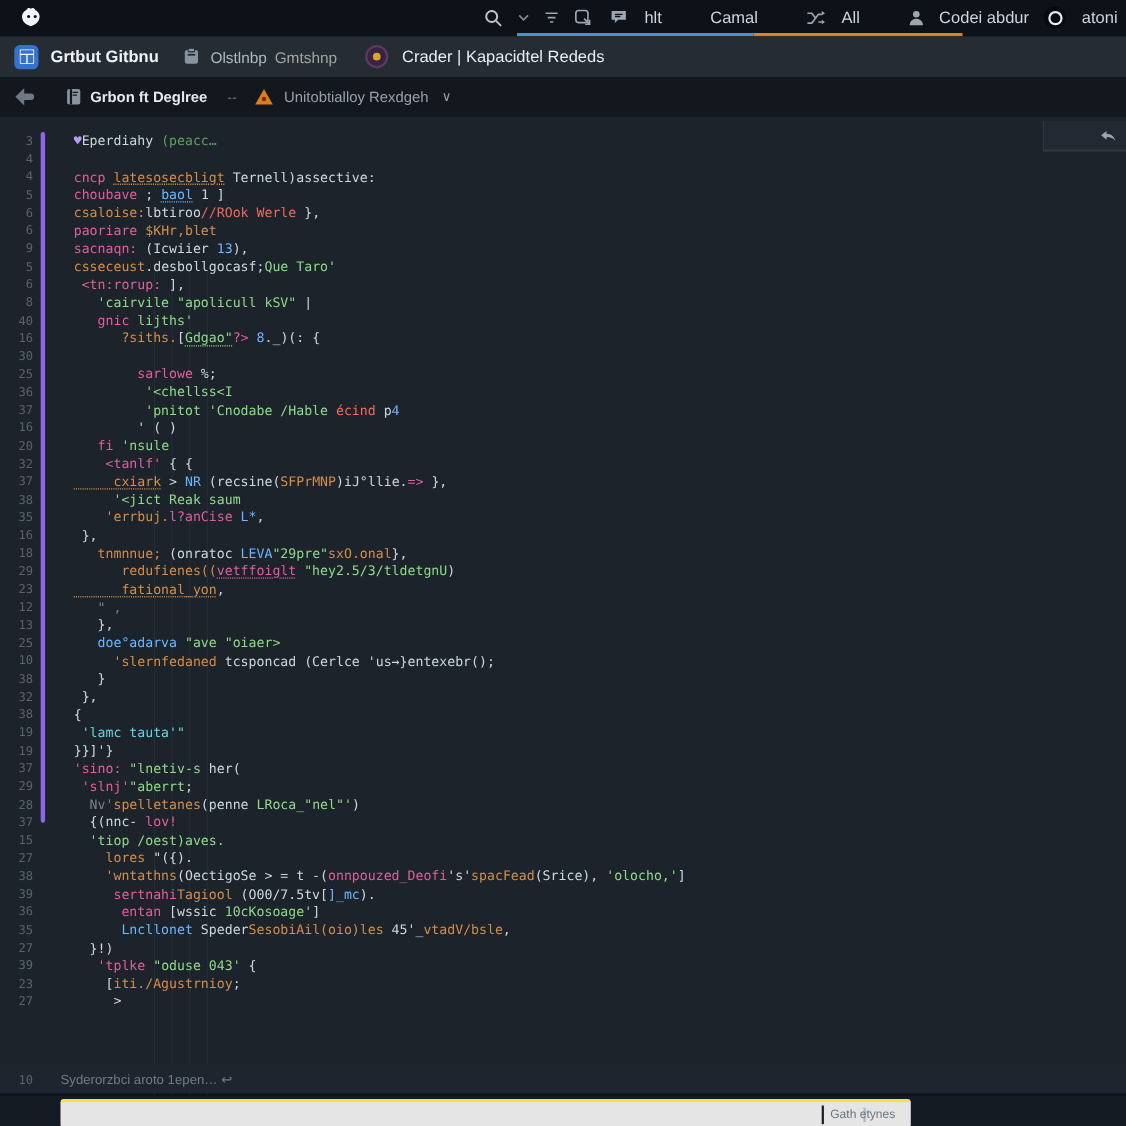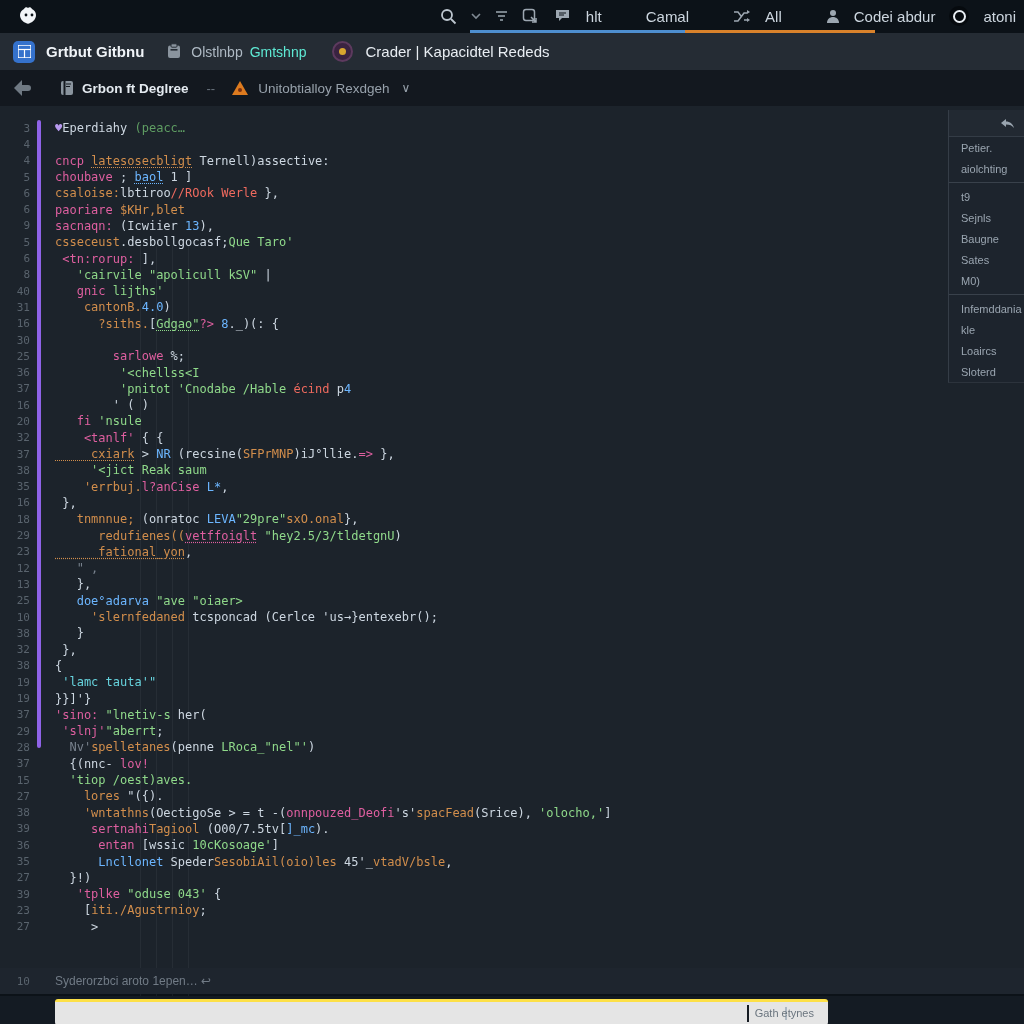--- a/index.html
+++ b/index.html
@@ -21,21 +21,21 @@
   .tab-underline.blue{left:470px;width:215px;background:#4e8fd0;}
   .tab-underline.orange{left:685px;width:190px;background:#d9822b;}
   
   .bar2{position:absolute;left:0;top:33px;width:1024px;height:37px;background:#252c34;
         display:flex;align-items:center;}
   .brand-ic{margin-left:13px;width:22px;height:22px;border-radius:5px;background:#3572cc;
             display:flex;align-items:center;justify-content:center;flex:none;}
   .bar2 .brand{margin-left:11px;font-size:15px;font-weight:bold;color:#f0f4f8;}
   .clip-ic{margin-left:22px;flex:none;}
   .bar2 .ctx{margin-left:9px;font-size:14px;color:#aeb9c3;}
-  .bar2 .ctx-dim{margin-left:7px;font-size:14px;color:#5eead4;}
+  .bar2 .ctx-dim{margin-left:7px;font-size:14px;color:#a3a3a3;}
   .dot-ic{margin-left:26px;width:17px;height:17px;border-radius:50%;background:#3a2340;
           border:2px solid #5d3a5e;display:flex;align-items:center;justify-content:center;flex:none;}
   .dot-ic i{width:7px;height:7px;border-radius:50%;background:#d8a62e;}
   .bar2 .runtitle{margin-left:12px;font-size:15px;color:#e8edf2;}
   .b2-right{position:absolute;right:0;top:33px;height:37px;display:flex;align-items:center;gap:24px;padding-right:46px;}
   
   .bar3{position:absolute;left:0;top:70px;width:1024px;height:36px;background:#13181f;
         display:flex;align-items:center;}
   .back-ic{margin-left:12px;flex:none;}
   .book-ic{margin-left:26px;flex:none;}
@@ -47,21 +47,21 @@
   .b3-right{position:absolute;right:0;top:70px;height:36px;display:flex;align-items:center;gap:20px;padding-right:16px;}
   .tri-up{color:#b9c2cb;font-size:12px;}
   
   .editor{position:absolute;left:0;top:106px;width:1024px;height:870px;background:#1c232b;}
   .change-bar{position:absolute;left:37px;top:14px;width:4px;height:628px;background:#8f63e8;border-radius:2px;}
   .guide{position:absolute;width:1px;top:140px;height:820px;background:rgba(125,135,150,.10);}
   #code-lines{position:absolute;left:0;top:14px;width:960px;}
   .cl{display:flex;height:16.3px;align-items:center;}
   .ln{width:30px;text-align:right;color:#59636d;font-size:11px;flex:none;
       font-family:"DejaVu Sans Mono",monospace;}
-  .ct{white-space:pre;font-size:12px;padding-left:25px;font-family:"DejaVu Sans Mono",monospace;text-align:right;}
+  .ct{white-space:pre;font-size:12px;padding-left:37px;font-family:"DejaVu Sans Mono",monospace;text-align:right;}
   .c-white{color:#cdd7e1}.c-pink{color:#df5fa0}.c-orange{color:#d28e4c}
   .c-green{color:#8fd98a}.c-blue{color:#6cb6ff}.c-cyan{color:#67d4de}
   .c-red{color:#ef6a5e}.c-purple{color:#b89af0}.c-dim{color:#78828e}
   .c-comm{color:#5f9e63}
   .seg-u{text-decoration:underline dotted;text-underline-offset:2px;}
   .ed-footer{position:absolute;left:0;top:862px;width:1024px;height:26px;display:flex;align-items:center;
              background:#1e252e;}
   .ed-footer .ln{font-size:11px;}
   .ed-footer .ftxt{padding-left:25px;font-size:12px;color:#717b86;}
   
@@ -280,24 +280,20 @@
       </div>
       <div class="cl">
         <span class="ln">8</span>
         <span class="ct"><span class="c-green">   'cairvile "apolicull kSV"</span><span class="c-white"> |</span></span>
       </div>
       <div class="cl">
         <span class="ln">40</span>
         <span class="ct"><span class="c-pink">   gnic </span><span class="c-green">lijths'</span></span>
       </div>
       <div class="cl">
-        <span class="ln">31</span>
-        <span class="ct"><span class="c-orange">    cantonB.</span><span class="c-blue">4.0</span><span class="c-white">)</span></span>
-      </div>
-      <div class="cl">
         <span class="ln">16</span>
         <span class="ct"><span class="c-orange">      ?siths.</span><span class="c-white">[</span><span class="c-green seg-u">Gdgao"</span><span class="c-pink">?&gt; </span><span class="c-blue">8</span><span class="c-white">._)(: {</span></span>
       </div>
       <div class="cl">
         <span class="ln">30</span>
       </div>
       <div class="cl">
         <span class="ln">25</span>
         <span class="ct"><span class="c-pink">        sarlowe</span><span class="c-white"> %;</span></span>
       </div>
@@ -449,35 +445,20 @@
 </div>
 
 <div class="rpanel">
   <div class="phead">
     <span>
       <svg width="15" height="11" viewBox="0 0 15 11">
           <path d="M6 1L1 5l5 4V6.5c4 0 6 1 8 3.5-1-4-4-6.5-8-6.5z" fill="#9aa5b0"></path>
         </svg>
     </span>
   </div>
-  <div id="panel-items">
-      <div class="p-item">Petier.</div>
-      <div class="p-item">aiolchting</div>
-      <div class="p-sep"></div>
-      <div class="p-item">t9</div>
-      <div class="p-item">Sejnls</div>
-      <div class="p-item">Baugne</div>
-      <div class="p-item">Sates</div>
-      <div class="p-item">M0)</div>
-      <div class="p-sep"></div>
-      <div class="p-item">Infemddania</div>
-      <div class="p-item">kle</div>
-      <div class="p-item">Loaircs</div>
-      <div class="p-item">Sloterd</div>
-    </div>
 </div>
 
 <div class="bottom">
   <div class="cmd-input">
     <div class="cmd-div"></div>
     <div class="cmd-caret"></div>
     <div class="cmd-hint">Gath etynes</div>
   </div>
 </div>
 

